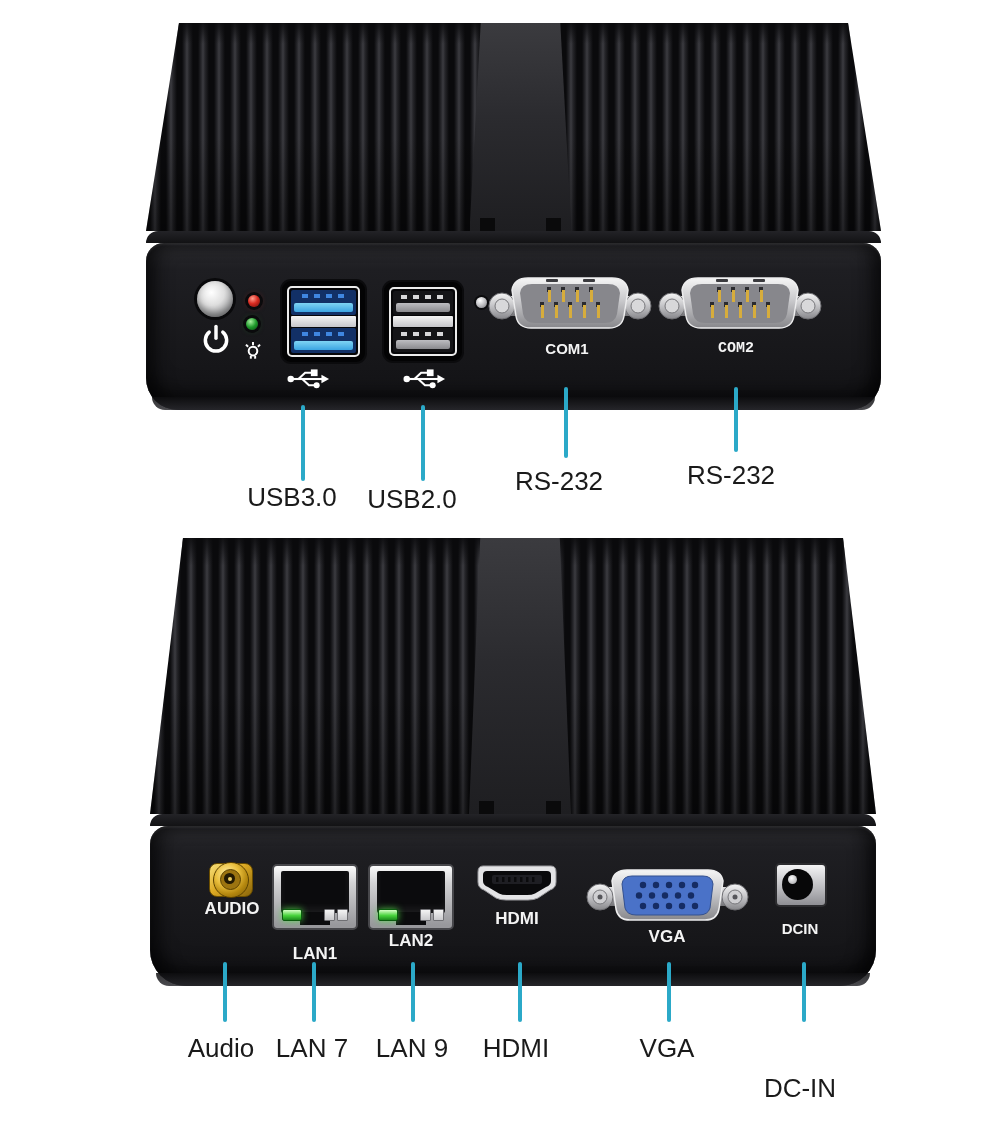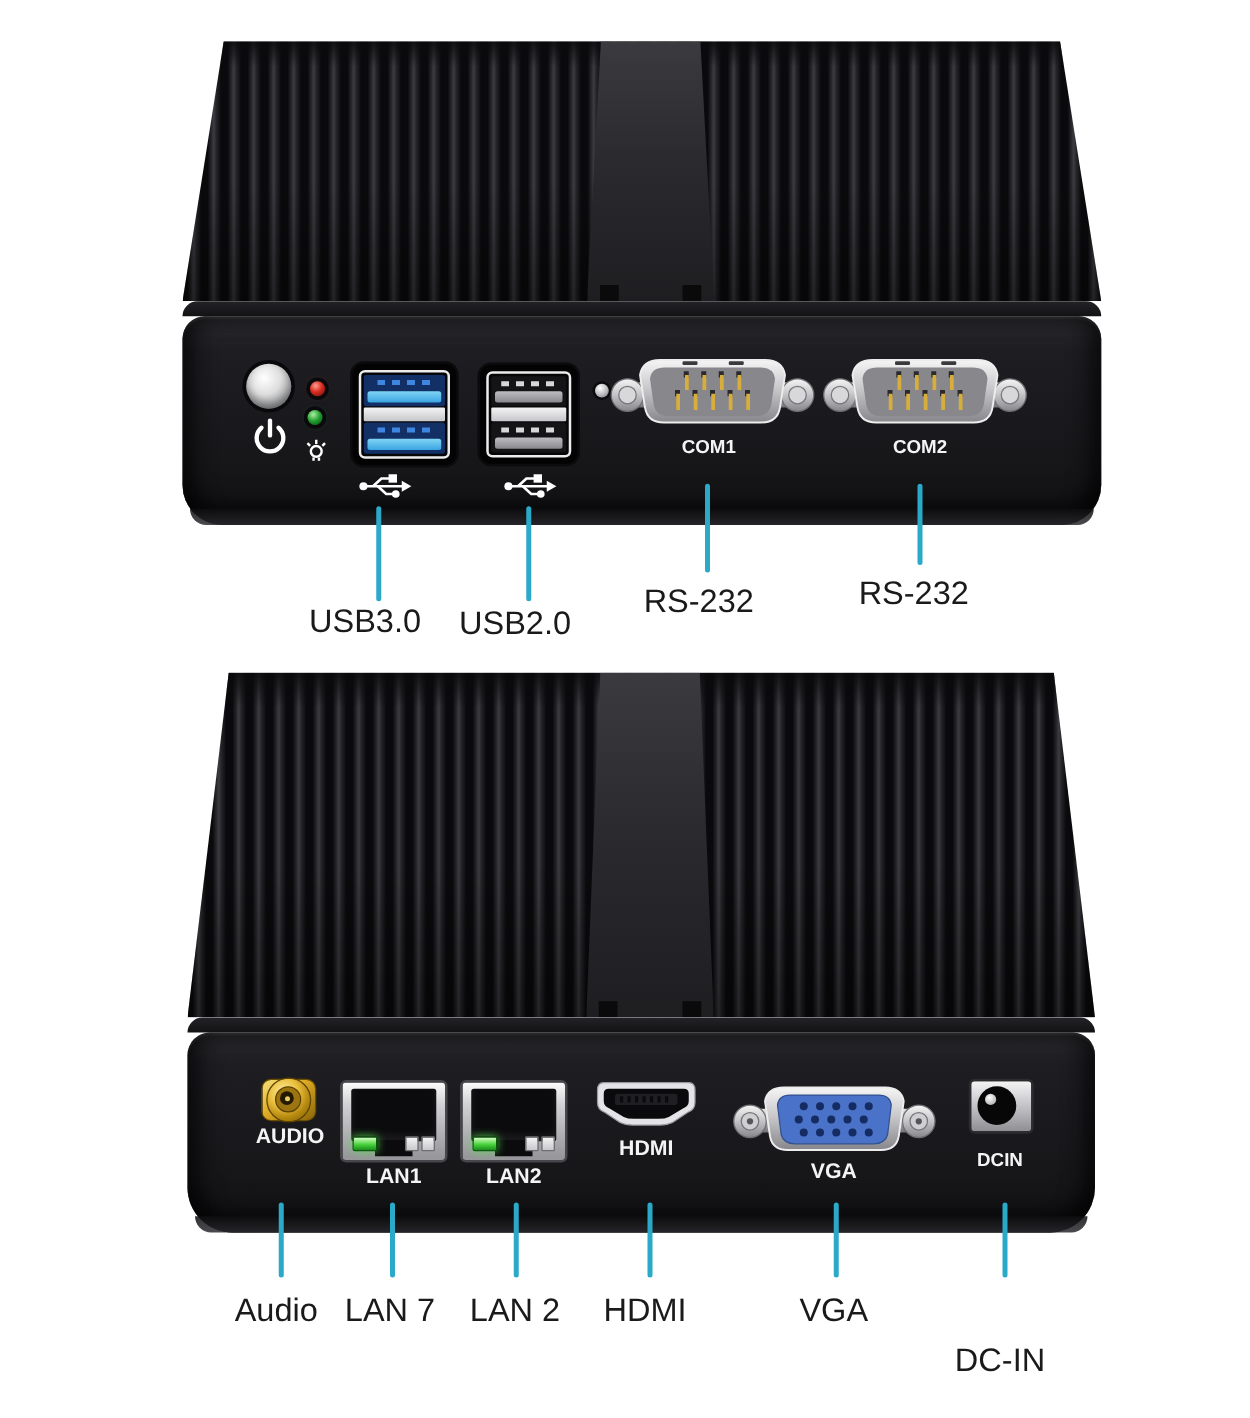--- a/index.html
+++ b/index.html
@@ -167,21 +167,21 @@
         <stop offset="1" stop-color="#87878b"></stop>
     </linearGradient>
     <linearGradient id="steelV" x1="0" y1="0" x2="0" y2="1">
       <stop offset="0" stop-color="#e3e3e5"></stop>
         <stop offset="0.5" stop-color="#a9a9ad"></stop>
         <stop offset="1" stop-color="#737377"></stop>
     </linearGradient>
   </defs>
 </svg>
 
-<div class="device" style="left:146px;top:33px;width:735px;height:451px;">
+<div class="device" style="left:146px;top:23px;width:735px;height:451px;">
   <div class="fins" style="height:208px;">
     <div class="channel"></div>
   </div>
   <div class="shoulder" style="top:208px;"></div>
   <div class="face" style="top:220px;height:167px;">
 
     <div class="pwr-btn" style="left:51px;top:38px;"></div>
     <svg width="32" height="32" viewBox="0 0 24 24" style="position:absolute;left:54px;top:80px;">
       <path d="M6.9,6.9 A8,8 0 1 0 17.1,6.9" fill="none" stroke="#ffffff" stroke-width="2.6" stroke-linecap="round"></path>
       <line x1="12" y1="2.6" x2="12" y2="11.5" stroke="#ffffff" stroke-width="2.6" stroke-linecap="round"></line>
@@ -319,21 +319,21 @@
           </g>
         <g fill="#d7ad3c">
             <rect x="53" y="33" width="3" height="13"></rect>
             <rect x="67" y="33" width="3" height="13"></rect>
             <rect x="81" y="33" width="3" height="13"></rect>
             <rect x="95" y="33" width="3" height="13"></rect>
             <rect x="109" y="33" width="3" height="13"></rect>
           </g>
       </g>
     </svg>
-    <div class="plabel" style="left:590px;top:105px;font-size:15px;">COM2</div>
+    <div class="plabel" style="left:590px;top:105px;font-size:15px;font-family:Liberation Mono, monospace;">COM2</div>
   </div>
 </div>
 
 <div class="cline" style="left:301px;top:405px;height:76px;background:#2BA9C8;"></div>
 <div class="cline" style="left:421px;top:405px;height:76px;background:#2BA9C8;"></div>
 <div class="cline" style="left:564px;top:387px;height:71px;background:#2BA9C8;"></div>
 <div class="cline" style="left:734px;top:387px;height:65px;background:#2BA9C8;"></div>
 <div class="clabel" style="left:292px;top:497px;">USB3.0</div>
 <div class="clabel" style="left:412px;top:499px;">USB2.0</div>
 <div class="clabel" style="left:559px;top:481px;">RS-232</div>
@@ -357,21 +357,21 @@
 
     <div class="rj45" style="left:122px;top:38px;width:86px;height:66px;">
       <div class="cavity"></div>
         <div class="tab"></div>
       <div class="ledg"></div>
       <div class="ledo">
           <span></span>
           <span></span>
         </div>
     </div>
-    <div class="plabel" style="left:165px;top:115px;font-size:17px;">LAN1</div>
+    <div class="plabel" style="left:165px;top:128px;font-size:17px;">LAN1</div>
 
     <div class="rj45" style="left:218px;top:38px;width:86px;height:66px;">
       <div class="cavity"></div>
         <div class="tab"></div>
       <div class="ledg"></div>
       <div class="ledo">
           <span></span>
           <span></span>
         </div>
     </div>
@@ -432,16 +432,16 @@
 </div>
 
 <div class="cline" style="left:223px;top:962px;height:60px;background:#2BA9C8;"></div>
 <div class="cline" style="left:312px;top:962px;height:60px;background:#2BA9C8;"></div>
 <div class="cline" style="left:411px;top:962px;height:60px;background:#2BA9C8;"></div>
 <div class="cline" style="left:518px;top:962px;height:60px;background:#2BA9C8;"></div>
 <div class="cline" style="left:667px;top:962px;height:60px;background:#2BA9C8;"></div>
 <div class="cline" style="left:802px;top:962px;height:60px;background:#2BA9C8;"></div>
 <div class="clabel" style="left:221px;top:1048px;">Audio</div>
 <div class="clabel" style="left:312px;top:1048px;">LAN 7</div>
-<div class="clabel" style="left:412px;top:1048px;">LAN 2</div>
+<div class="clabel" style="left:412px;top:1048px;">LAN 9</div>
 <div class="clabel" style="left:516px;top:1048px;">HDMI</div>
 <div class="clabel" style="left:667px;top:1048px;">VGA</div>
 <div class="clabel" style="left:800px;top:1088px;">DC-IN</div>
 
 </body></html>

